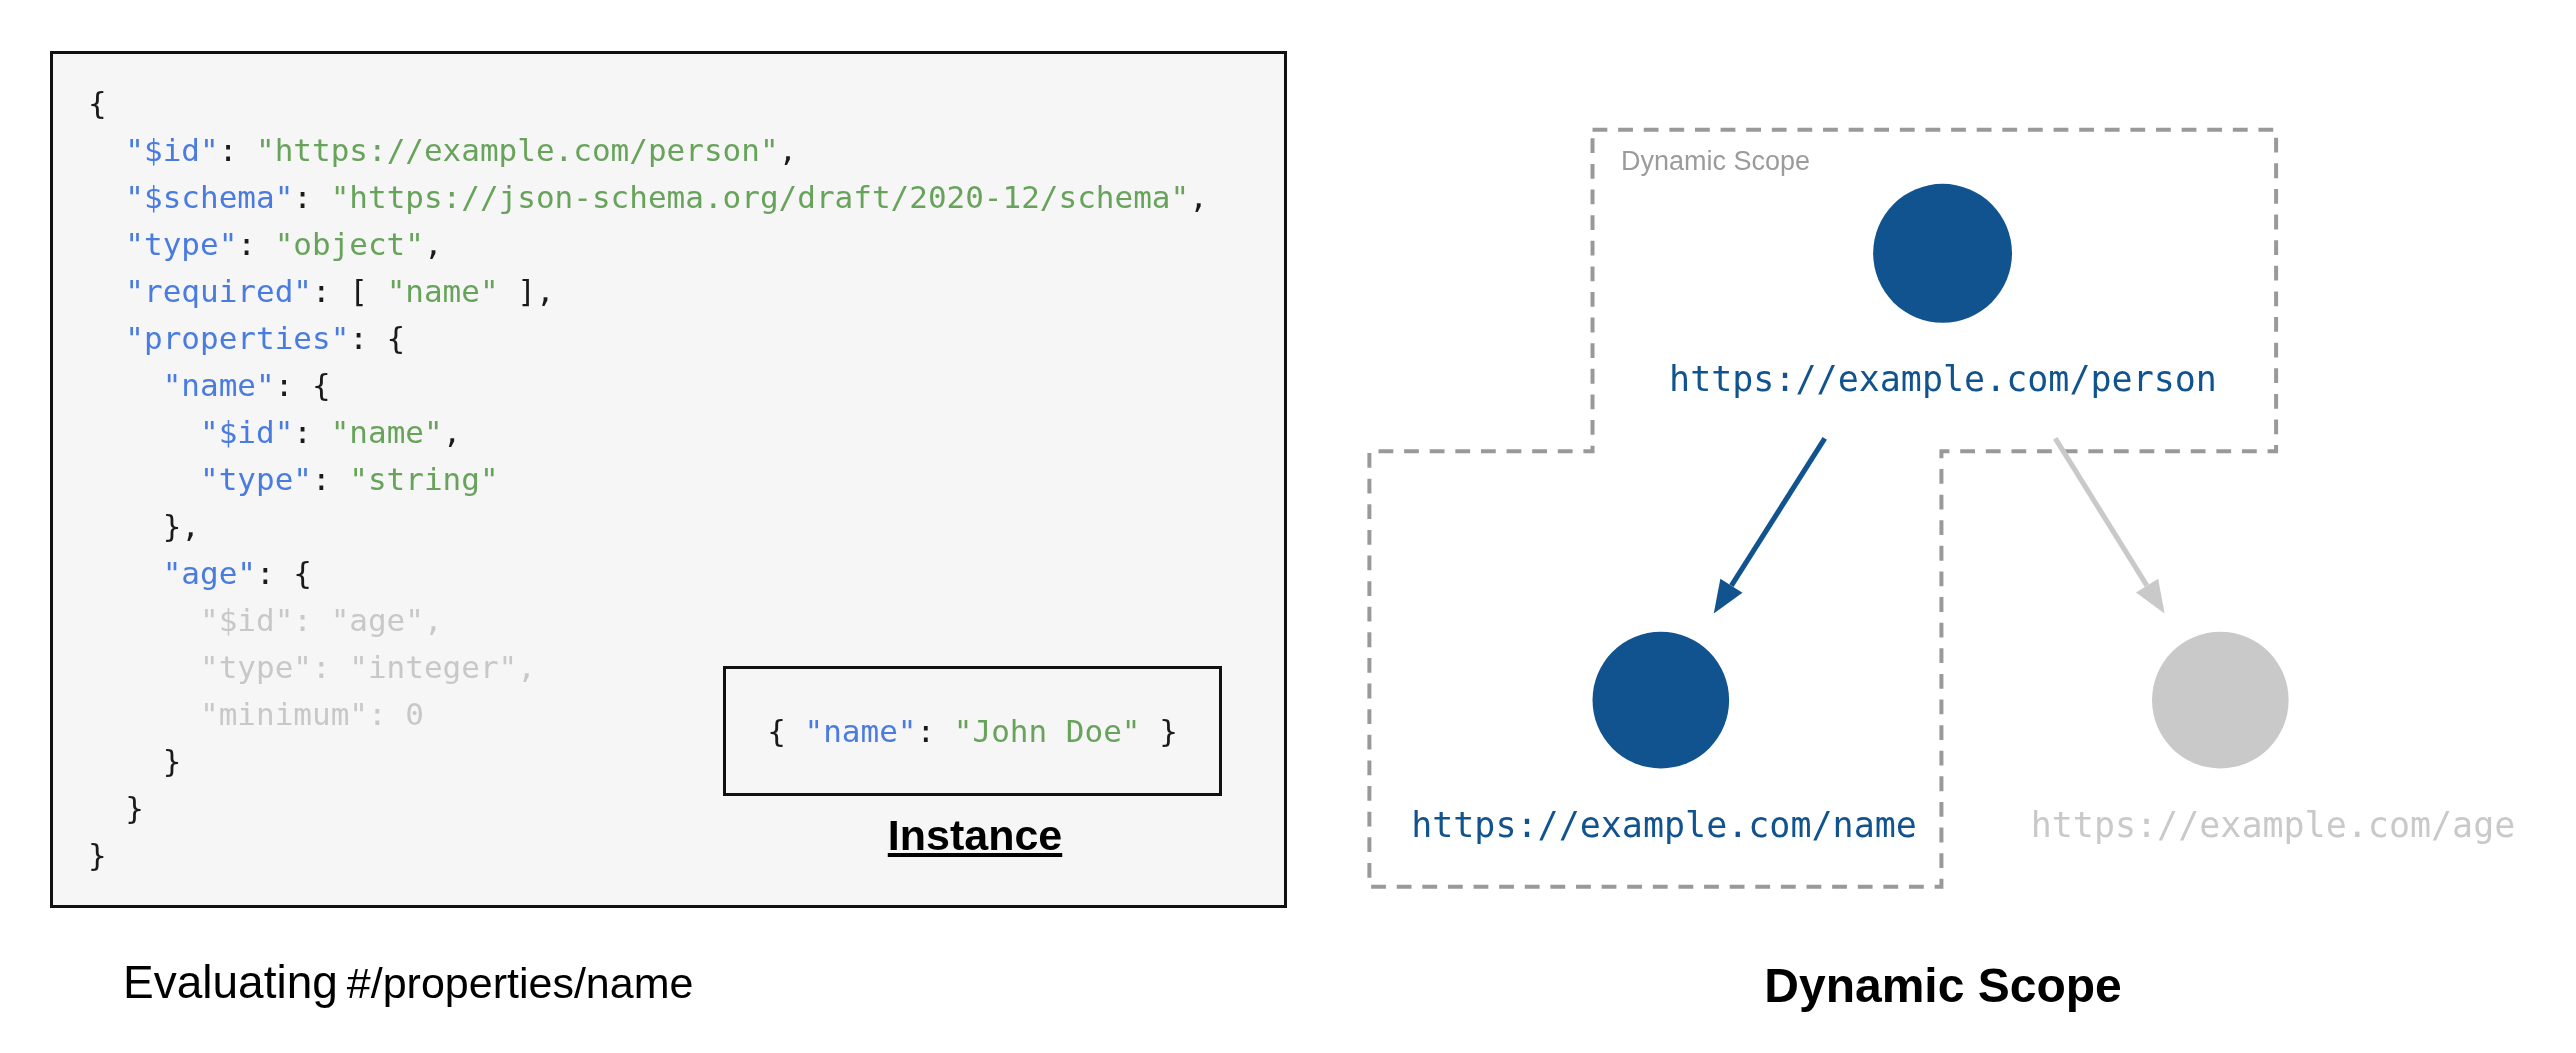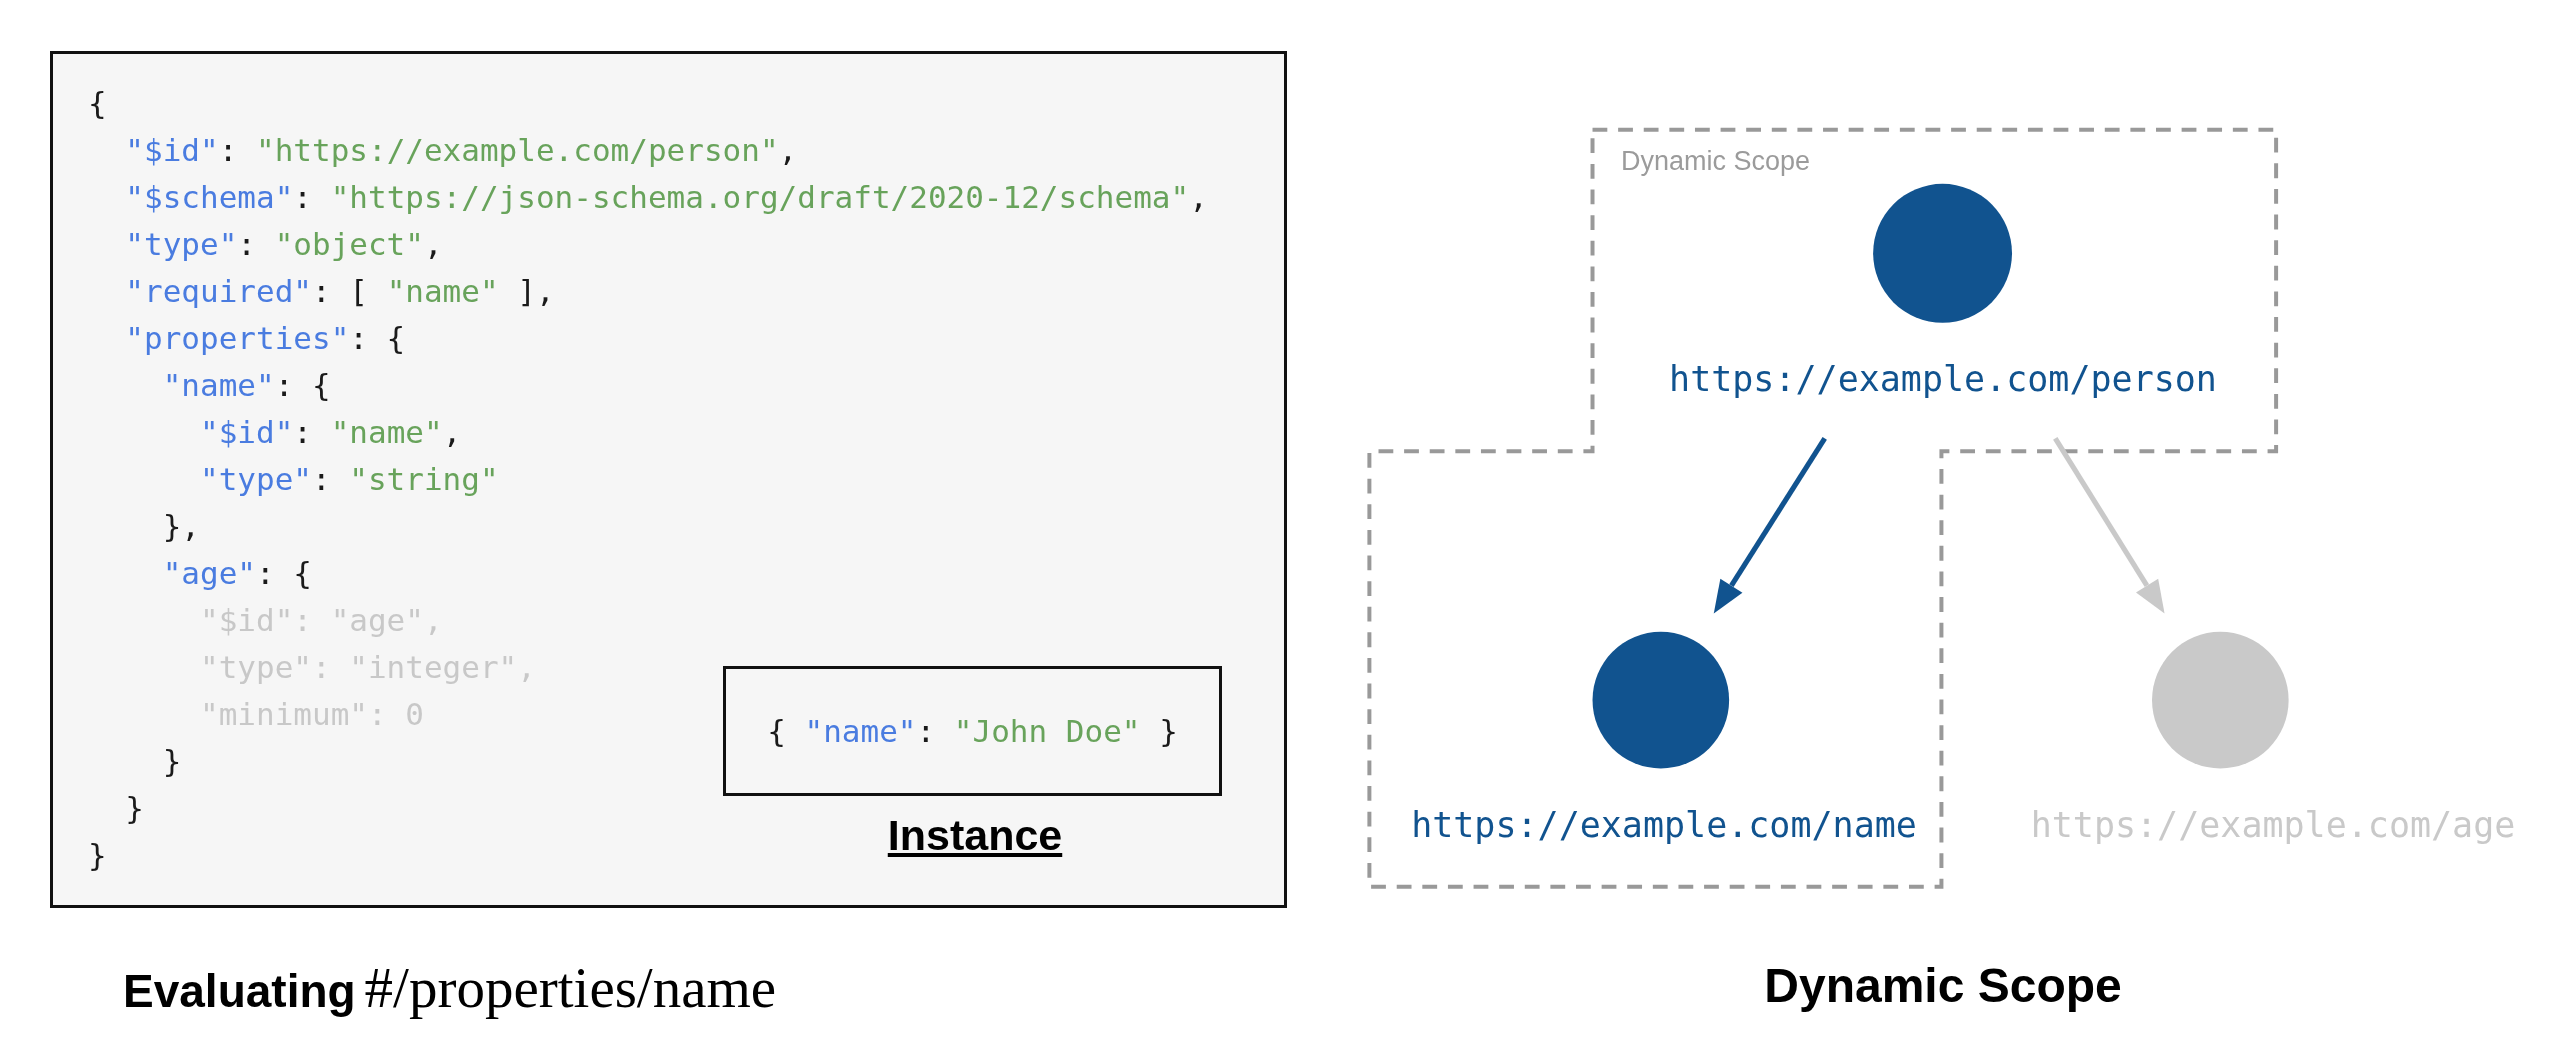--- a/index.html
+++ b/index.html
@@ -30,22 +30,22 @@
     border:3.4px solid #111;box-sizing:border-box;
     display:flex;align-items:center;justify-content:center;
   }
   .instance-code{font-family:"DejaVu Sans Mono",monospace;font-size:31px;white-space:pre;}
   .instance-label{
     position:absolute;left:975px;top:811px;transform:translateX(-50%);
     font-weight:bold;font-size:43px;color:#000;white-space:nowrap;text-decoration:underline;
   }
   
   .caption-left{position:absolute;left:123px;top:955px;white-space:nowrap;color:#000;}
-  .caption-left .cap-bold{font-weight:bold;font-size:46px;}
-  .caption-left .cap-mono{font-family:Liberation Serif, serif;font-size:57px;margin-left:9px;}
+  .caption-left .cap-bold{font-weight:normal;font-size:46px;}
+  .caption-left .cap-mono{font-family:Liberation Sans, sans-serif;font-size:43px;margin-left:9px;}
   .caption-right{
     position:absolute;left:1943px;top:958px;transform:translateX(-50%);
     font-weight:bold;font-size:48px;color:#000;white-space:nowrap;
   }
   
   .diagram-svg{position:absolute;left:0;top:0;}
   .scope-inner-label{
     position:absolute;left:1621px;top:146px;font-size:27px;
     color:var(--c-scopelabel);white-space:nowrap;
   }

